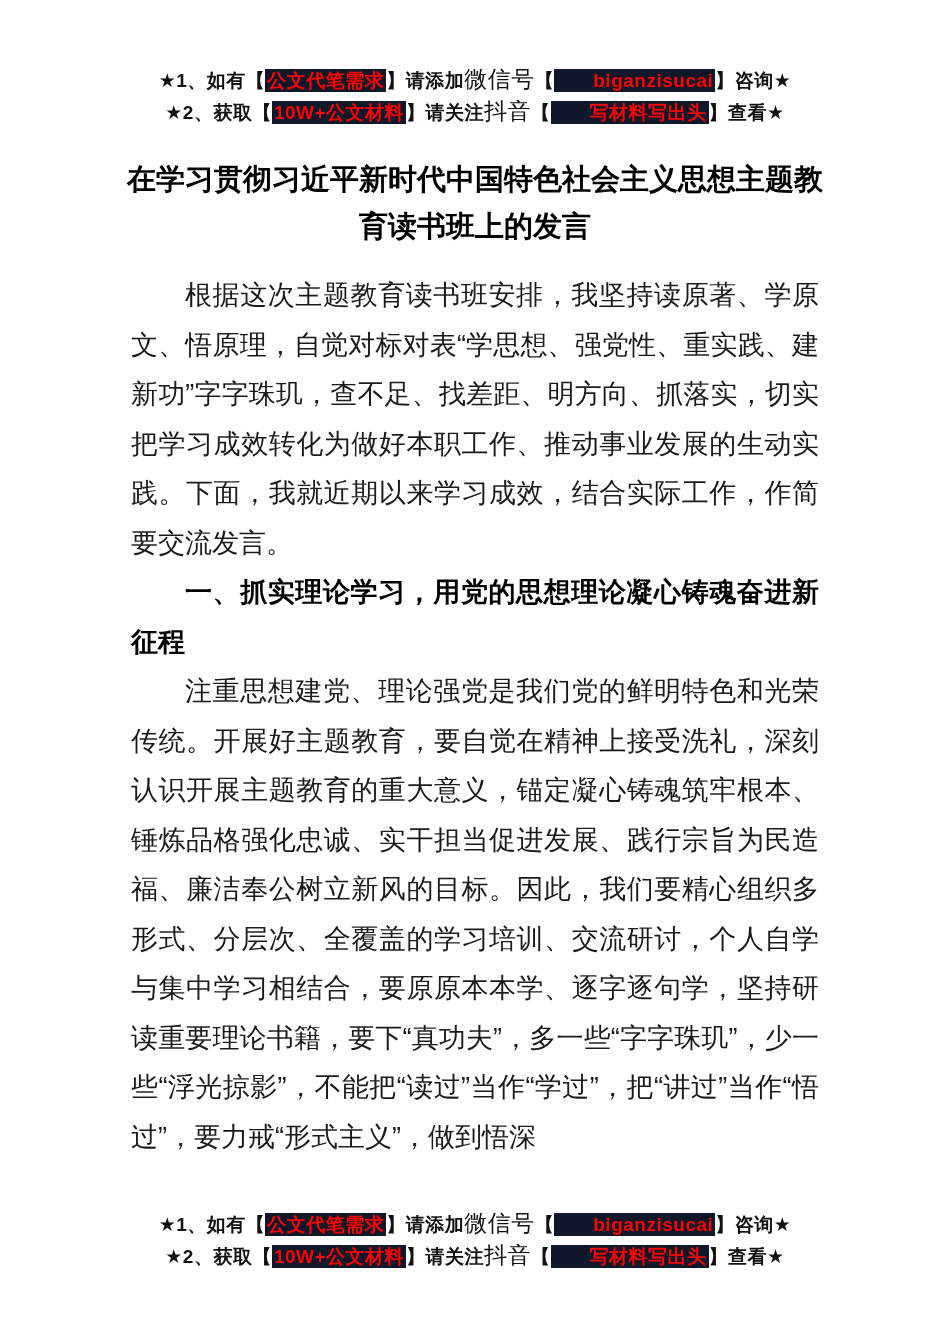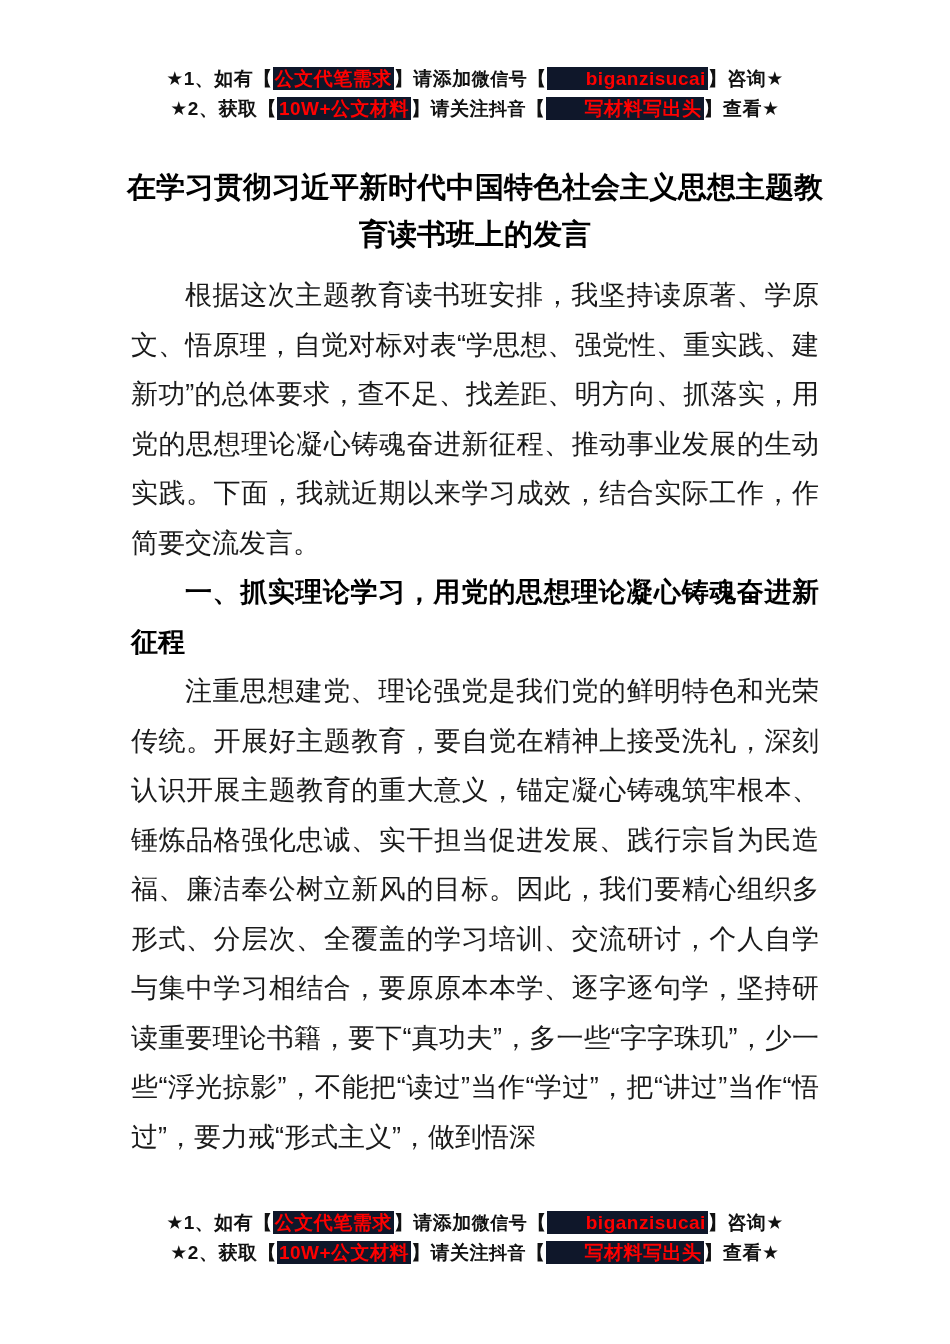--- a/index.html
+++ b/index.html
@@ -39,30 +39,30 @@
   }
   .promo .u {
     text-underline-offset: 4px;
     text-decoration-thickness: 2px;
   }
   .promo .hl.u {
     text-decoration-color: #ff0000;
     padding-left: 39px;
   }
   .promo .plain {
-    font-weight: bold;
-    font-size: 18px;
+    font-weight: normal;
+    font-size: 23px;
   }
   
   .title {
     position: absolute;
     top: 148px;
     left: 110px;
     right: 110px;
-    margin: 16px;
+    margin: 8px;
     text-align: center;
     font-size: 29px;
     line-height: 47px;
     font-weight: bold;
     color: #000000;
   }
   
   .body-text {
     position: absolute;
     top: 271px;
@@ -89,21 +89,21 @@
 <div class="page">
 
   <div class="promo promo-header">
     <div><span>★1、如有【</span><span class="hl">公文代笔需求</span><span>】请</span><span class="u">添加</span><span class="plain">微信号</span><span>【</span><span class="hl u">biganzisucai</span><span>】咨询★</span></div>
     <div><span>★2、获取【</span><span class="hl">10W+公文材料</span><span>】请</span><span class="u">关注</span><span class="plain">抖音</span><span>【</span><span class="hl u">写材料写出头</span><span>】查看★</span></div>
   </div>
 
   <h1 class="title">在学习贯彻习近平新时代中国特色社会主义思想主题教育读书班上的发言</h1>
 
   <div class="body-text">
-    <p>根据这次主题教育读书班安排，我坚持读原著、学原文、悟原理，自觉对标对表“学思想、强党性、重实践、建新功”的总体要求，查不足、找差距、明方向、抓落实，用党的思想理论凝心铸魂奋进新征程、推动事业发展的生动实践。下面，我就近期以来学习成效，结合实际工作，作简要交流发言。</p>
+    <p>根据这次主题教育读书班安排，我坚持读原著、学原文、悟原理，自觉对标对表“学思想、强党性、重实践、建新功”字字珠玑，查不足、找差距、明方向、抓落实，切实把学习成效转化为做好本职工作、推动事业发展的生动实践。下面，我就近期以来学习成效，结合实际工作，作简要交流发言。</p>
     <p class="heading">一、抓实理论学习，用党的思想理论凝心铸魂奋进新征程</p>
     <p>注重思想建党、理论强党是我们党的鲜明特色和光荣传统。开展好主题教育，要自觉在精神上接受洗礼，深刻认识开展主题教育的重大意义，锚定凝心铸魂筑牢根本、锤炼品格强化忠诚、实干担当促进发展、践行宗旨为民造福、廉洁奉公树立新风的目标。因此，我们要精心组织多形式、分层次、全覆盖的学习培训、交流研讨，个人自学与集中学习相结合，要原原本本学、逐字逐句学，坚持研读重要理论书籍，要下“真功夫”，多一些“字字珠玑”，少一些“浮光掠影”，不能把“读过”当作“学过”，把“讲过”当作“悟过”，要力戒“形式主义”，做到悟深</p>
   </div>
 
   <div class="promo promo-footer">
     <div><span>★1、如有【</span><span class="hl">公文代笔需求</span><span>】请</span><span class="u">添加</span><span class="plain">微信号</span><span>【</span><span class="hl u">biganzisucai</span><span>】咨询★</span></div>
     <div><span>★2、获取【</span><span class="hl">10W+公文材料</span><span>】请</span><span class="u">关注</span><span class="plain">抖音</span><span>【</span><span class="hl u">写材料写出头</span><span>】查看★</span></div>
   </div>
 
 </div>

